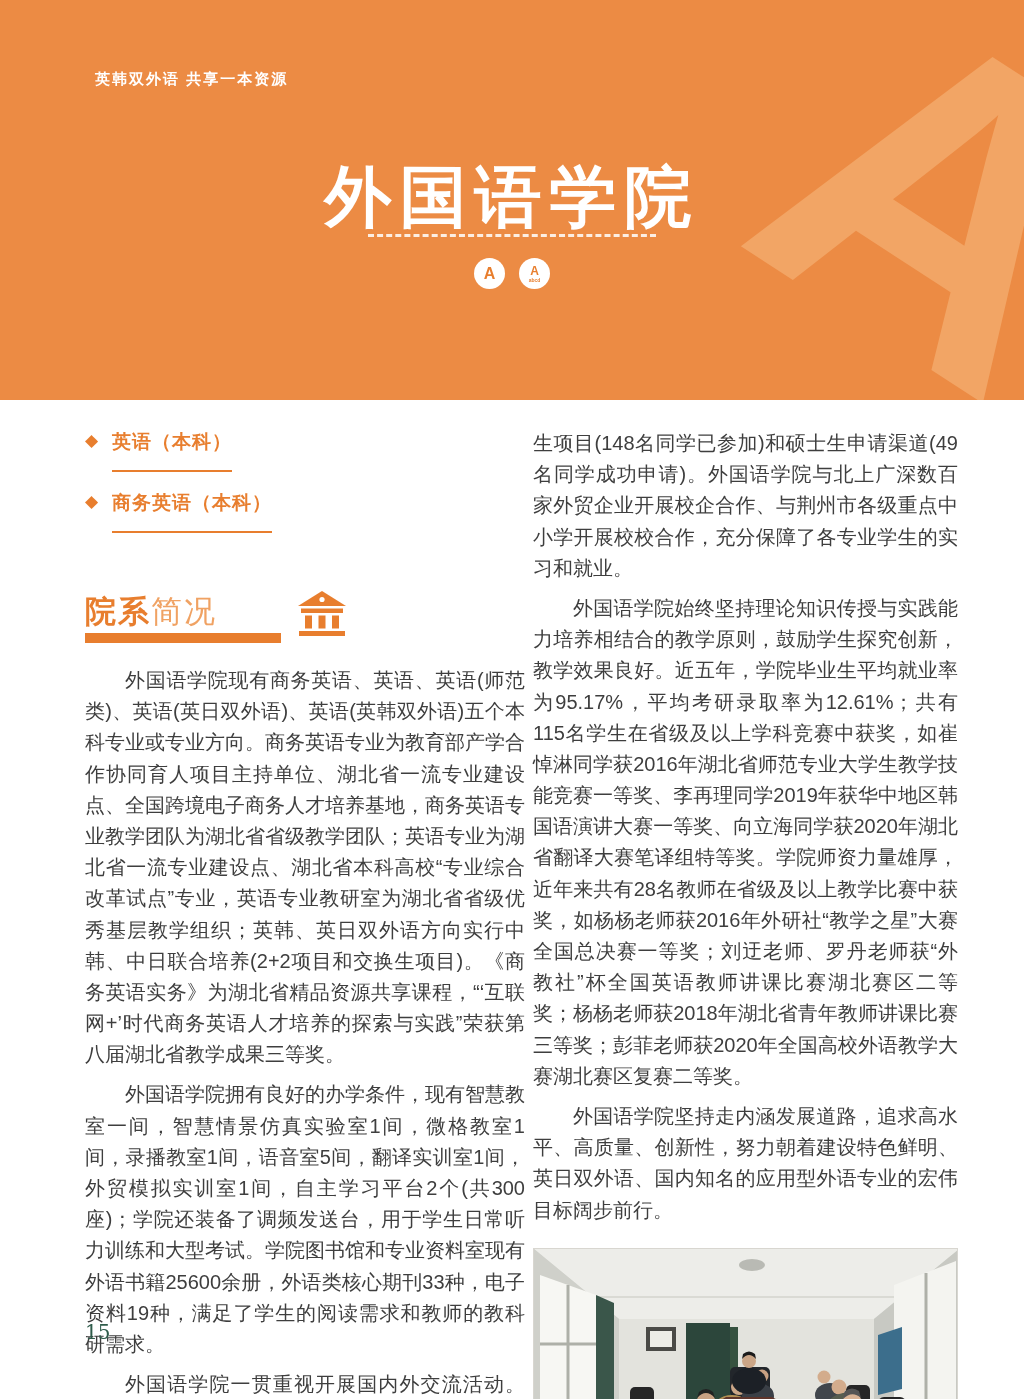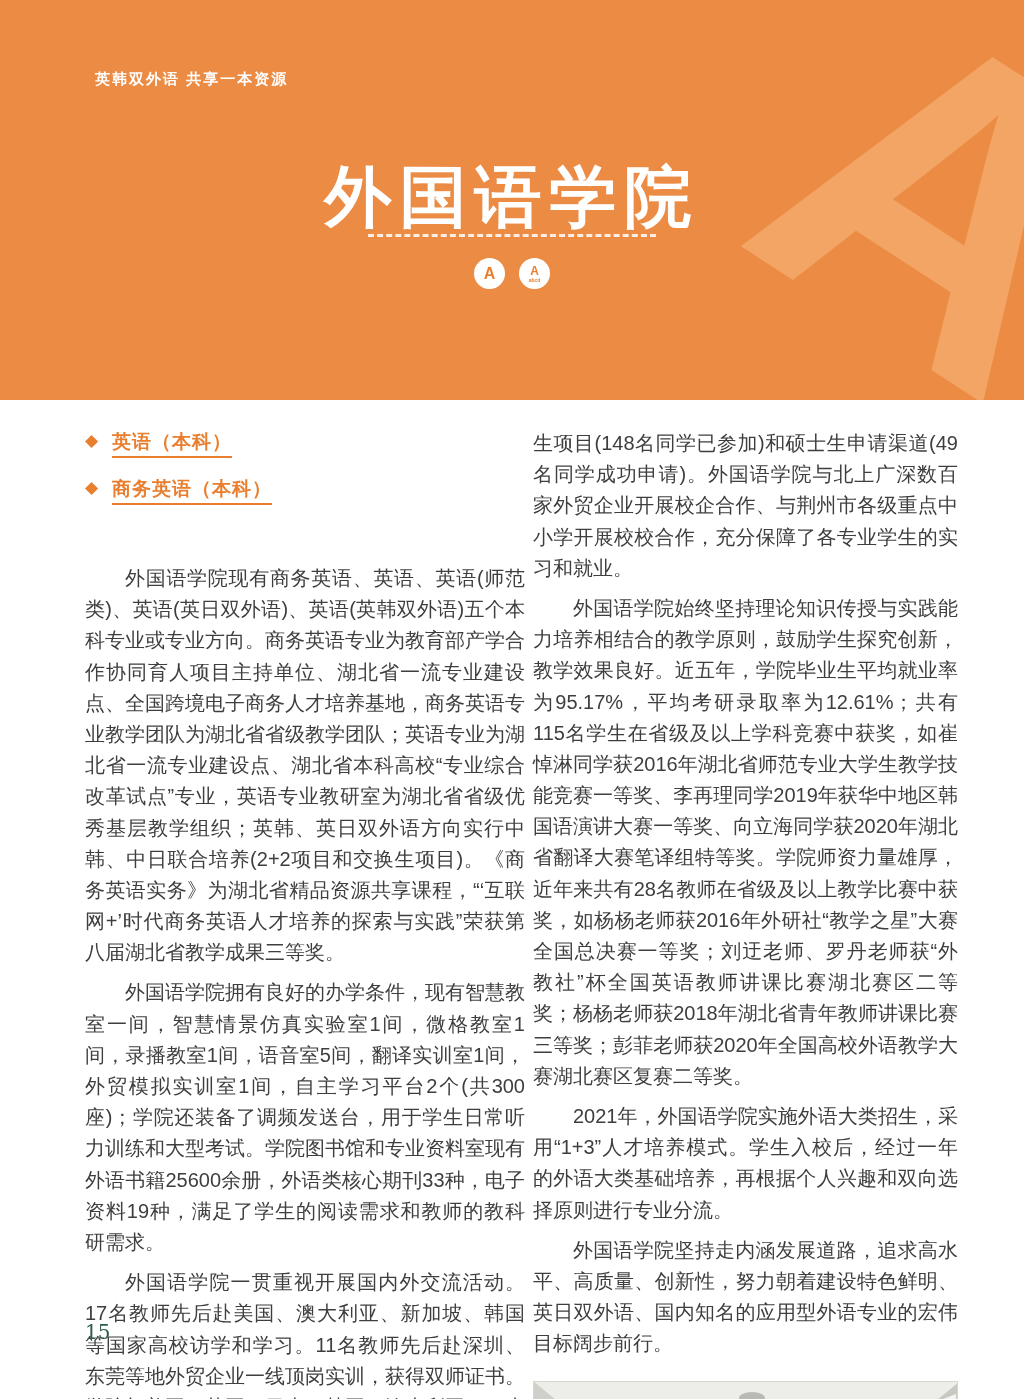--- a/index.html
+++ b/index.html
@@ -29,21 +29,21 @@
 
   
   .col-left  { position:absolute; left:85px;  top:425px; width:440px; }
   .col-right { position:absolute; left:533px; top:428px; width:425px; }
 
   
   .majors { margin-top:4px; margin-bottom:58px; }
   .major-item { display:flex; align-items:flex-start; margin-bottom:18px; }
   .diamond { color:#E87E2E; font-size:17px; margin-right:14px; line-height:1.4; }
   .major-label { color:#E87E2E; font-size:19px; font-weight:700; letter-spacing:1px;
-          border-bottom:2px solid #E87E2E; padding-bottom:1px; }
+          border-bottom:2px solid #E87E2E; padding-bottom:15px; }
 
   
   .section-head { display:flex; align-items:flex-end; margin-bottom:22px; }
   .section-title-wrap { display:inline-block; }
   .section-title { font-size:31px; letter-spacing:2px; line-height:1.1; white-space:nowrap; }
   .section-title .bold-part { color:#E87E2E; font-weight:900; }
   .section-title .light-part { color:#F0A263; font-weight:400; }
   .section-bar { margin-top:4px; height:10px; width:196px; background:#E87E2E; }
   .section-icon { margin-left:16px; margin-bottom:2px; }
 
@@ -89,30 +89,50 @@
       <div class="major-item">
         <span class="diamond">◆</span>
         <span class="major-label">英语（本科）</span>
       </div>
       <div class="major-item">
         <span class="diamond">◆</span>
         <span class="major-label">商务英语（本科）</span>
       </div>
     </div>
 
+    <div class="section-head">
+      <div class="section-title-wrap">
+        <div class="section-title">
+          <span class="bold-part">院系</span><span class="light-part">简况</span>
+        </div>
+        <div class="section-bar"></div>
+      </div>
+      <span class="section-icon">
+        <svg width="50" height="46" viewBox="0 0 50 46">
+          <g fill="#E87E2E">
+            <polygon points="25,0 49,15 1,15"></polygon>
+            <circle cx="25" cy="8.5" r="2.6" fill="#ffffff"></circle>
+            <rect x="4" y="17.5" width="42" height="4.5"></rect>
+            <rect x="8" y="24.5" width="7" height="13"></rect>
+            <rect x="21.5" y="24.5" width="7" height="13"></rect>
+            <rect x="35" y="24.5" width="7" height="13"></rect>
+            <rect x="2" y="40" width="46" height="5"></rect>
+          </g>
+        </svg>
+      </span>
+    </div>
 
     <p class="para">外国语学院现有商务英语、英语、英语(师范类)、英语(英日双外语)、英语(英韩双外语)五个本科专业或专业方向。商务英语专业为教育部产学合作协同育人项目主持单位、湖北省一流专业建设点、全国跨境电子商务人才培养基地，商务英语专业教学团队为湖北省省级教学团队；英语专业为湖北省一流专业建设点、湖北省本科高校“专业综合改革试点”专业，英语专业教研室为湖北省省级优秀基层教学组织；英韩、英日双外语方向实行中韩、中日联合培养(2+2项目和交换生项目)。《商务英语实务》为湖北省精品资源共享课程，“‘互联网+’时代商务英语人才培养的探索与实践”荣获第八届湖北省教学成果三等奖。</p>
     <p class="para">外国语学院拥有良好的办学条件，现有智慧教室一间，智慧情景仿真实验室1间，微格教室1间，录播教室1间，语音室5间，翻译实训室1间，外贸模拟实训室1间，自主学习平台2个(共300座)；学院还装备了调频发送台，用于学生日常听力训练和大型考试。学院图书馆和专业资料室现有外语书籍25600余册，外语类核心期刊33种，电子资料19种，满足了学生的阅读需求和教师的教科研需求。</p>
     <p class="para">外国语学院一贯重视开展国内外交流活动。17名教师先后赴美国、澳大利亚、新加坡、韩国等国家高校访学和学习。11名教师先后赴深圳、东莞等地外贸企业一线顶岗实训，获得双师证书。学院与美国、英国、日本、韩国、澳大利亚、马来西亚等多国名校结为姊妹学校，为学生提供2+2双学位项目或3+1模式的交换</p>
   </div>
 
   <div class="col-right">
     <p class="para no-indent">生项目(148名同学已参加)和硕士生申请渠道(49名同学成功申请)。外国语学院与北上广深数百家外贸企业开展校企合作、与荆州市各级重点中小学开展校校合作，充分保障了各专业学生的实习和就业。</p>
     <p class="para">外国语学院始终坚持理论知识传授与实践能力培养相结合的教学原则，鼓励学生探究创新，教学效果良好。近五年，学院毕业生平均就业率为95.17%，平均考研录取率为12.61%；共有115名学生在省级及以上学科竞赛中获奖，如崔悼淋同学获2016年湖北省师范专业大学生教学技能竞赛一等奖、李再理同学2019年获华中地区韩国语演讲大赛一等奖、向立海同学获2020年湖北省翻译大赛笔译组特等奖。学院师资力量雄厚，近年来共有28名教师在省级及以上教学比赛中获奖，如杨杨老师获2016年外研社“教学之星”大赛全国总决赛一等奖；刘迂老师、罗丹老师获“外教社”杯全国英语教师讲课比赛湖北赛区二等奖；杨杨老师获2018年湖北省青年教师讲课比赛三等奖；彭菲老师获2020年全国高校外语教学大赛湖北赛区复赛二等奖。</p>
-    <p class="para">2021年，外国语学院实施外语大类招生，采用“1+3”人才培养模式。学生入校后，经过一年的外语大类基础培养，再根据个人兴趣和双向选择原则进行专业分流。</p>
     <p class="para">外国语学院坚持走内涵发展道路，追求高水平、高质量、创新性，努力朝着建设特色鲜明、英日双外语、国内知名的应用型外语专业的宏伟目标阔步前行。</p>
 
     <div class="photo-block">
       <div class="photo-frame">
         <svg width="425" height="232" viewBox="0 0 425 232">
 
           <rect x="0" y="0" width="425" height="232" fill="#D9DAD4"></rect>
           <polygon points="0,0 425,0 340,70 85,70" fill="#EDEDE9"></polygon>
           <polygon points="0,0 85,70 85,162 0,232" fill="#CFD0CA"></polygon>
           <polygon points="425,0 340,70 340,162 425,232" fill="#C8C9C3"></polygon>

